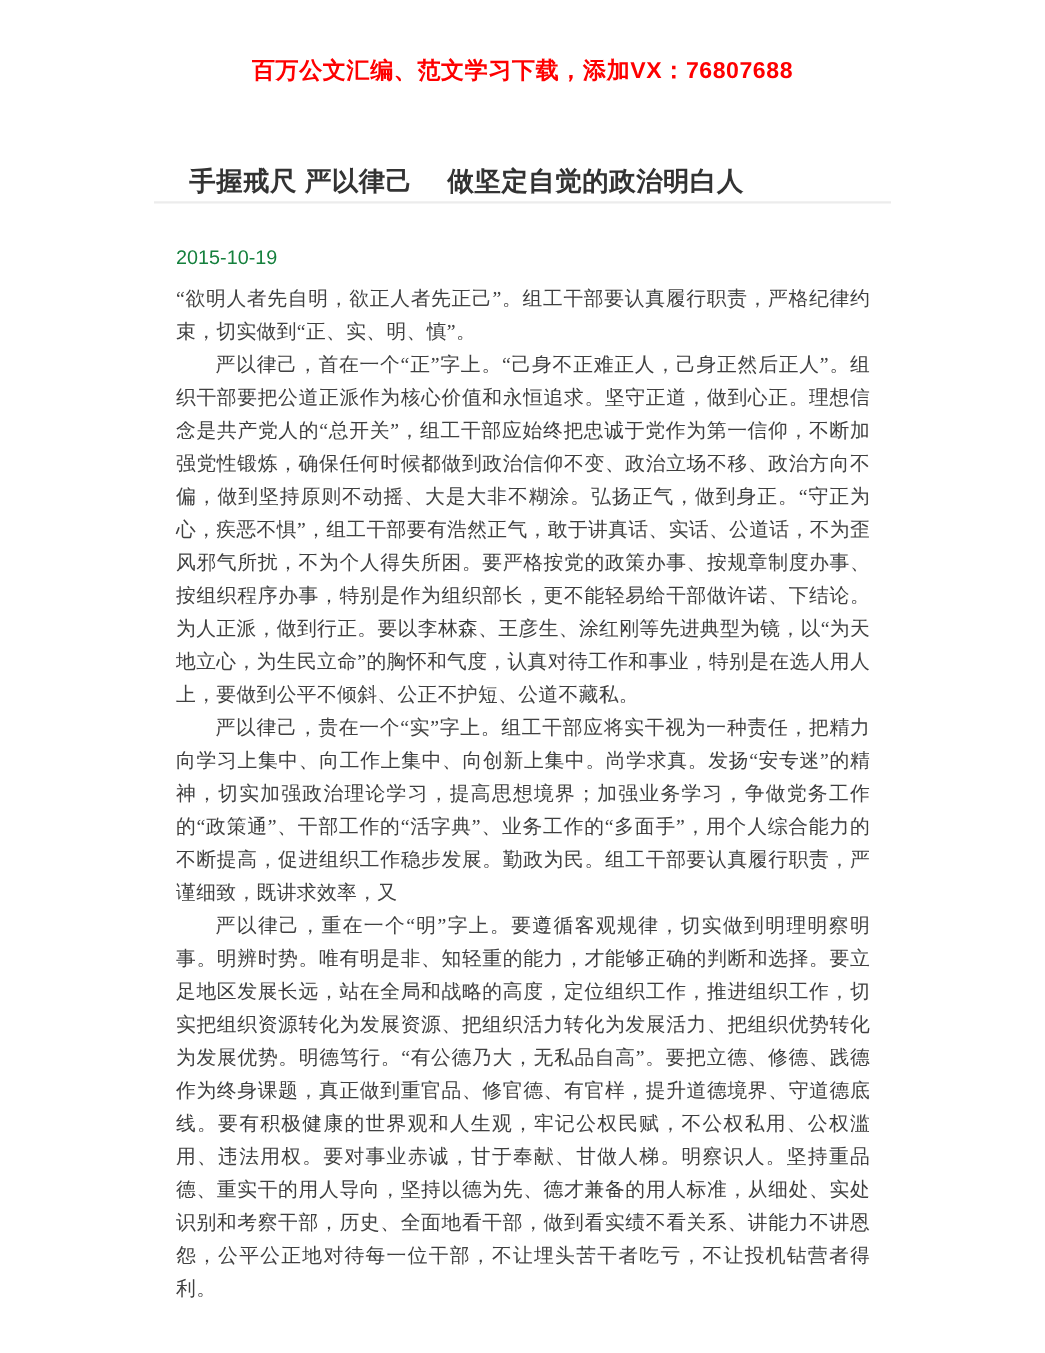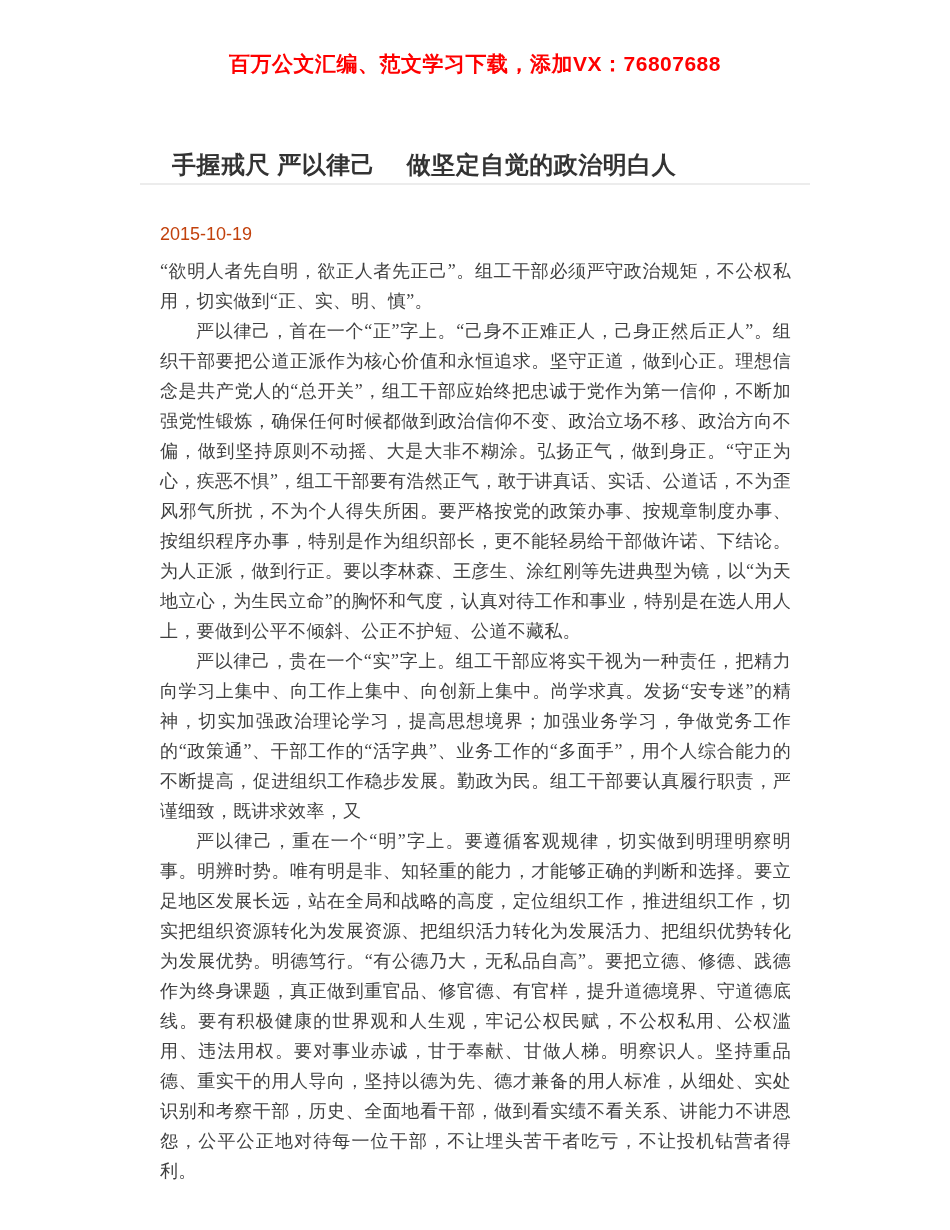--- a/index.html
+++ b/index.html
@@ -48,21 +48,21 @@
     height: 0;
     border: none;
     border-top: 2px solid #ececec;
     margin: 0;
   }
   .article-date {
     position: absolute;
     top: 224px;
     left: 160px;
     font-size: 18px;
-    color: #c2410c;
+    color: #15803d;
     font-family: "Liberation Sans", sans-serif;
   }
   .article-body {
     position: absolute;
     top: 256px;
     left: 160px;
     width: 631px;
     font-family: "Liberation Serif", "DejaVu Serif", serif;
     font-size: 18px;
     line-height: 30px;
@@ -86,19 +86,19 @@
 
   <div class="promo-banner">百万公文汇编、范文学习下载，添加VX：76807688</div>
 
   <h1 class="article-title">手握戒尺 严以律己　 做坚定自觉的政治明白人</h1>
 
   <hr class="title-divider">
 
   <div class="article-date">2015-10-19</div>
 
   <div class="article-body">
-    <p>“欲明人者先自明，欲正人者先正己”。组工干部必须严守政治规矩，不公权私用，切实做到“正、实、明、慎”。</p>
+    <p>“欲明人者先自明，欲正人者先正己”。组工干部要认真履行职责，严格纪律约束，切实做到“正、实、明、慎”。</p>
     <p class="indent">严以律己，首在一个“正”字上。“己身不正难正人，己身正然后正人”。组织干部要把公道正派作为核心价值和永恒追求。坚守正道，做到心正。理想信念是共产党人的“总开关”，组工干部应始终把忠诚于党作为第一信仰，不断加强党性锻炼，确保任何时候都做到政治信仰不变、政治立场不移、政治方向不偏，做到坚持原则不动摇、大是大非不糊涂。弘扬正气，做到身正。“守正为心，疾恶不惧”，组工干部要有浩然正气，敢于讲真话、实话、公道话，不为歪风邪气所扰，不为个人得失所困。要严格按党的政策办事、按规章制度办事、按组织程序办事，特别是作为组织部长，更不能轻易给干部做许诺、下结论。为人正派，做到行正。要以李林森、王彦生、涂红刚等先进典型为镜，以“为天地立心，为生民立命”的胸怀和气度，认真对待工作和事业，特别是在选人用人上，要做到公平不倾斜、公正不护短、公道不藏私。</p>
     <p class="indent">严以律己，贵在一个“实”字上。组工干部应将实干视为一种责任，把精力向学习上集中、向工作上集中、向创新上集中。尚学求真。发扬“安专迷”的精神，切实加强政治理论学习，提高思想境界；加强业务学习，争做党务工作的“政策通”、干部工作的“活字典”、业务工作的“多面手”，用个人综合能力的不断提高，促进组织工作稳步发展。勤政为民。组工干部要认真履行职责，严谨细致，既讲求效率，又</p>
     <p class="indent">严以律己，重在一个“明”字上。要遵循客观规律，切实做到明理明察明事。明辨时势。唯有明是非、知轻重的能力，才能够正确的判断和选择。要立足地区发展长远，站在全局和战略的高度，定位组织工作，推进组织工作，切实把组织资源转化为发展资源、把组织活力转化为发展活力、把组织优势转化为发展优势。明德笃行。“有公德乃大，无私品自高”。要把立德、修德、践德作为终身课题，真正做到重官品、修官德、有官样，提升道德境界、守道德底线。要有积极健康的世界观和人生观，牢记公权民赋，不公权私用、公权滥用、违法用权。要对事业赤诚，甘于奉献、甘做人梯。明察识人。坚持重品德、重实干的用人导向，坚持以德为先、德才兼备的用人标准，从细处、实处识别和考察干部，历史、全面地看干部，做到看实绩不看关系、讲能力不讲恩怨，公平公正地对待每一位干部，不让埋头苦干者吃亏，不让投机钻营者得利。</p>
   </div>
 
 </div>
 
 </body></html>

